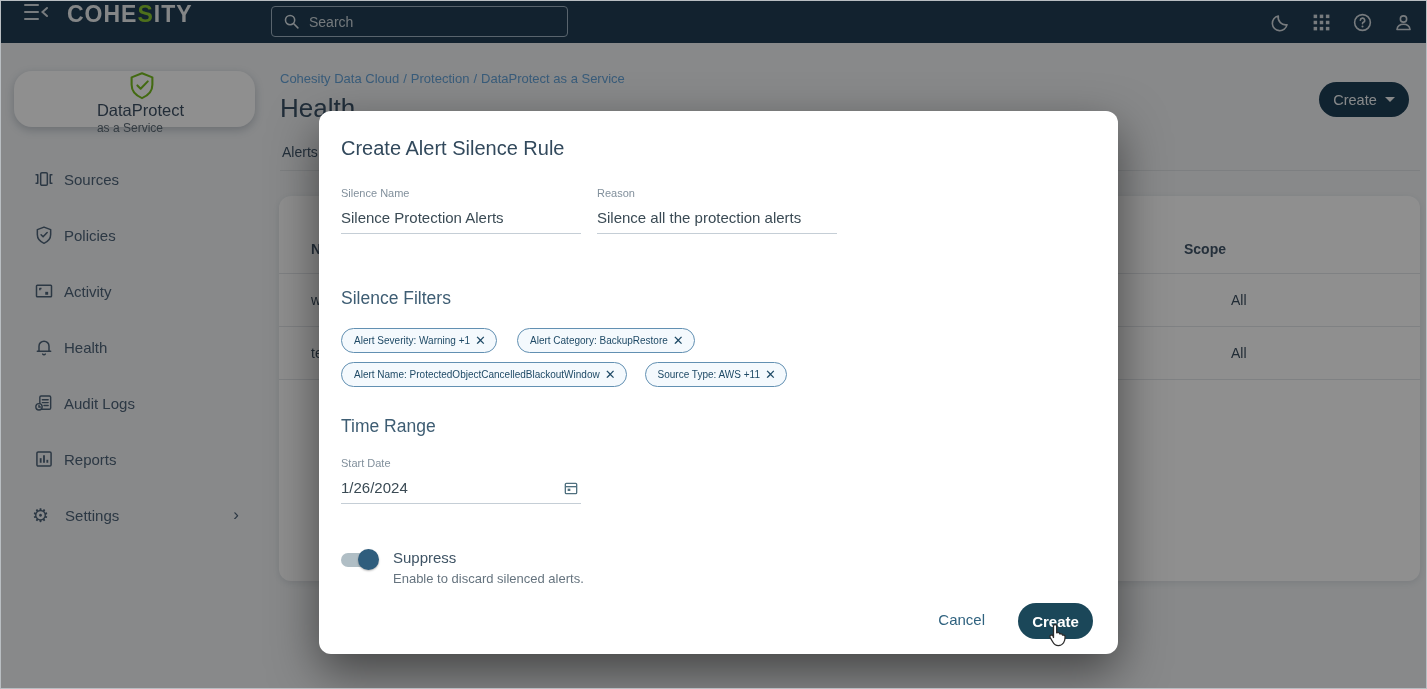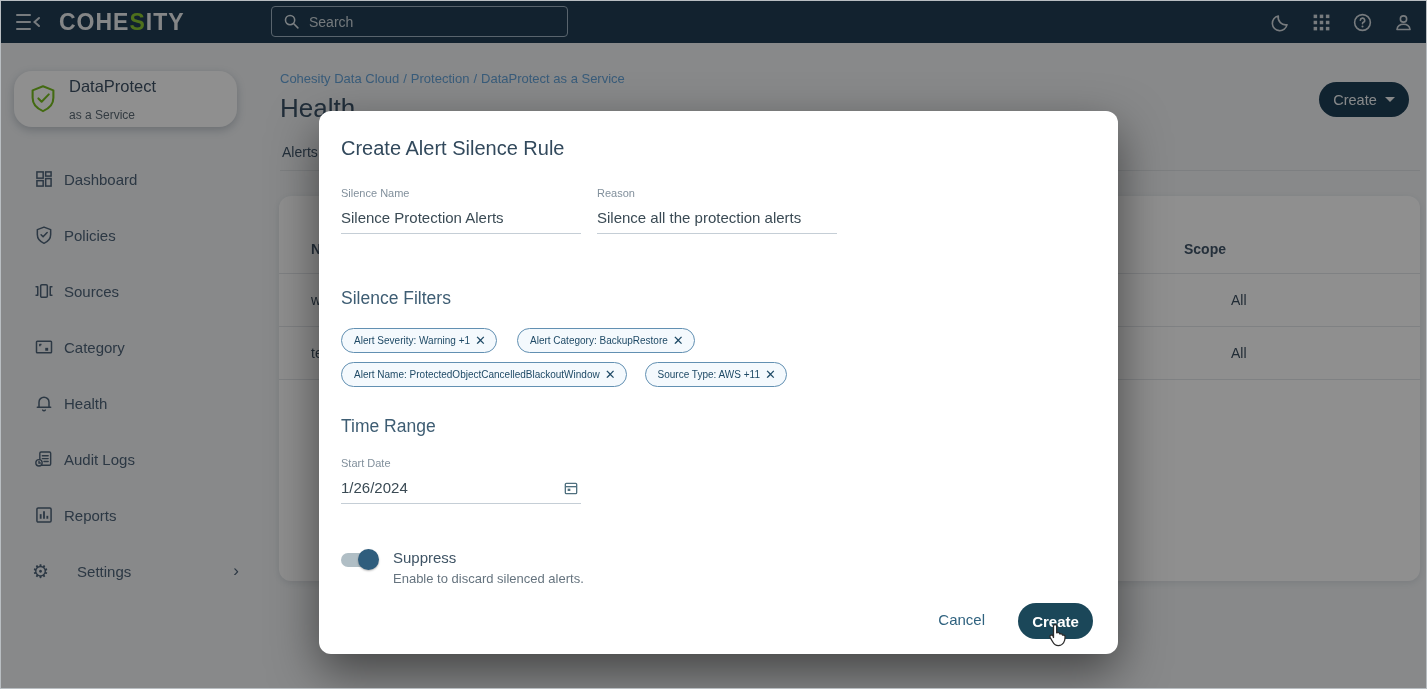--- a/index.html
+++ b/index.html
@@ -2,41 +2,41 @@
 <html><head>
 <meta charset="utf-8">
 <style>
   * { margin:0; padding:0; box-sizing:border-box; }
   html,body { width:1427px; height:689px; }
   body { font-family:"Liberation Sans", sans-serif; position:relative; overflow:hidden;
          background:#f2f4f6; border:1px solid #b9bec2; }
 
   
   .navbar { position:absolute; left:0; top:0; width:1427px; height:42px; background:#203d54;
-            display:flex; align-items:center; z-index:1; }
+            display:flex; z-index:1;padding-left:8px; }
   .collapse-btn { margin-left:14px; width:26px; height:22px; cursor:pointer; }
   .logo { margin-left:18px; font-size:23px; font-weight:bold; letter-spacing:1px; color:#eceff1; }
   .logo .green { color:#8bc832; }
   .search-box { position:absolute; left:270px; top:5px; width:297px; height:31px;
                 border:1px solid #9fb3c2; border-radius:4px; display:flex; align-items:center; }
   .search-box input { background:transparent; border:none; outline:none; color:#14b8a6;
                       font-size:14px; width:230px; font-family:inherit; }
   .search-box input::placeholder { color:#cfd8dd; }
   .search-icon { margin:0 9px 0 11px; }
   .nav-right { position:absolute; right:14px; top:0; height:42px; display:flex; align-items:center; gap:20px; }
   .nav-ic { width:21px; height:21px; cursor:pointer; }
 
   
   .sidebar { position:absolute; left:0; top:42px; width:278px; height:647px; z-index:1; }
-  .app-card { position:absolute; left:13px; top:28px; width:223px; height:56px; background:#ffffff;
-              border-radius:18px; box-shadow:0 3px 8px rgba(40,60,80,.25); display:flex; align-items:center; cursor:pointer; }
+  .app-card { position:absolute; left:13px; top:28px; width:241px; height:56px; background:#ffffff;
+              border-radius:18px; box-shadow:0 3px 8px rgba(40,60,80,.25); display:flex; align-items:center; cursor:pointer;flex-direction:column; }
   .app-card .shield { margin-left:15px; }
   .app-card .app-txt { margin-left:12px; }
   .app-name { font-size:16.5px; color:#3e5064; }
-  .app-sub { font-size:12px; color:#5d6b76; margin-top:12px; }
+  .app-sub { font-size:12px; color:#5d6b76; margin-top:1px; }
   .nav-list { position:absolute; left:0; top:108px; width:278px; }
   .nav-item { height:56px; display:flex; align-items:center; cursor:pointer; position:relative; }
   .nav-item .ic { width:20px; height:20px; margin-left:33px; }
   .nav-item .lbl { margin-left:10px; font-size:15px; color:#4f6479; }
   .nav-item .chev { position:absolute; right:40px; font-size:17px; color:#4f6479; }
   .gear-glyph { font-family:"DejaVu Sans", sans-serif; font-size:19px; color:#4f6479; line-height:20px; margin-left:31px; }
 
   
   .main { position:absolute; left:278px; top:42px; width:1149px; height:647px; z-index:1; }
   .breadcrumb { position:absolute; left:1px; top:28px; font-size:13px; color:#67a4d9; }
@@ -169,57 +169,46 @@
       </svg>
     </span>
     <span class="app-txt">
       <span class="app-name" style="display:block">DataProtect</span>
       <span class="app-sub" style="display:block">as a Service</span>
     </span>
   </div>
   <div class="nav-list">
     <div class="nav-item">
       <span class="ic">
-        <svg width="20" height="20" viewBox="0 0 24 24" fill="none" stroke="#4f6479" stroke-width="1.8">
-          <rect x="3.5" y="3.5" width="7.5" height="7.5"></rect>
-            <rect x="14" y="3.5" width="6.5" height="5"></rect>
-          <rect x="3.5" y="14" width="7.5" height="6.5"></rect>
-            <rect x="14" y="11.5" width="6.5" height="9"></rect>
-        </svg>
-      </span>
-      <span class="lbl">Dashboard</span>
-    </div>
-    <div class="nav-item">
-      <span class="ic">
-        <svg width="20" height="20" viewBox="0 0 24 24" fill="none" stroke="#4f6479" stroke-width="1.8" stroke-linecap="round" stroke-linejoin="round">
-          <path d="M12 2.5 L20 5.5 V11.5 c0 5.5-3.7 8.7-8 10.5 C7.7 20.2 4 17 4 11.5 V5.5 Z"></path>
-          <path d="M8.5 11.8 l2.4 2.4 L15.8 9"></path>
-        </svg>
-      </span>
-      <span class="lbl">Policies</span>
-    </div>
-    <div class="nav-item">
-      <span class="ic">
         <svg width="20" height="20" viewBox="0 0 24 24" fill="none" stroke="#4f6479" stroke-width="1.8" stroke-linecap="round">
           <rect x="8" y="4.5" width="8" height="15" rx="1.5"></rect>
           <path d="M4.5 7 v10 M2.5 7 h2 M2.5 17 h2"></path>
             <path d="M19.5 7 v10 M21.5 7 h-2 M21.5 17 h-2"></path>
         </svg>
       </span>
       <span class="lbl">Sources</span>
     </div>
     <div class="nav-item">
       <span class="ic">
+        <svg width="20" height="20" viewBox="0 0 24 24" fill="none" stroke="#4f6479" stroke-width="1.8" stroke-linecap="round" stroke-linejoin="round">
+          <path d="M12 2.5 L20 5.5 V11.5 c0 5.5-3.7 8.7-8 10.5 C7.7 20.2 4 17 4 11.5 V5.5 Z"></path>
+          <path d="M8.5 11.8 l2.4 2.4 L15.8 9"></path>
+        </svg>
+      </span>
+      <span class="lbl">Policies</span>
+    </div>
+    <div class="nav-item">
+      <span class="ic">
         <svg width="20" height="20" viewBox="0 0 24 24" fill="none" stroke="#4f6479" stroke-width="1.8" stroke-linejoin="round">
           <rect x="3" y="5" width="18" height="14" rx="1"></rect>
           <path d="M7 11 V9 h2"></path>
             <rect x="13.5" y="13" width="3.5" height="3.5" fill="#4f6479" stroke="none"></rect>
         </svg>
       </span>
-      <span class="lbl">Category</span>
+      <span class="lbl">Activity</span>
     </div>
     <div class="nav-item">
       <span class="ic">
         <svg width="20" height="20" viewBox="0 0 24 24" fill="none" stroke="#4f6479" stroke-width="1.8" stroke-linecap="round" stroke-linejoin="round">
           <path d="M6 17 V11 a6 6 0 0 1 12 0 V17 M4 17 h16"></path>
           <path d="M10.5 20.5 a1.8 1.8 0 0 0 3 0"></path>
         </svg>
       </span>
       <span class="lbl">Health</span>
     </div>
@@ -242,21 +231,21 @@
           <rect x="3.5" y="3.5" width="17" height="17" rx="1.5"></rect>
           <line x1="8" y1="16.5" x2="8" y2="11" stroke-width="2.2"></line>
           <line x1="12" y1="16.5" x2="12" y2="7.5" stroke-width="2.2"></line>
           <line x1="16" y1="16.5" x2="16" y2="13" stroke-width="2.2"></line>
         </svg>
       </span>
       <span class="lbl">Reports</span>
     </div>
     <div class="nav-item">
       <span class="gear-glyph">⚙</span>
-      <span class="lbl" style="margin-left:28px">Settings</span>
+      <span class="lbl" style="margin-left:16px">Settings</span>
       <span class="chev">›</span>
     </div>
   </div>
 </div>
 
 <div class="main">
   <div class="breadcrumb">
     <span>Cohesity Data Cloud</span><span class="bc-sep">/</span><span>Protection</span><span class="bc-sep">/</span><span>DataProtect as a Service</span>
   </div>
   <div class="page-title">Health</div>

